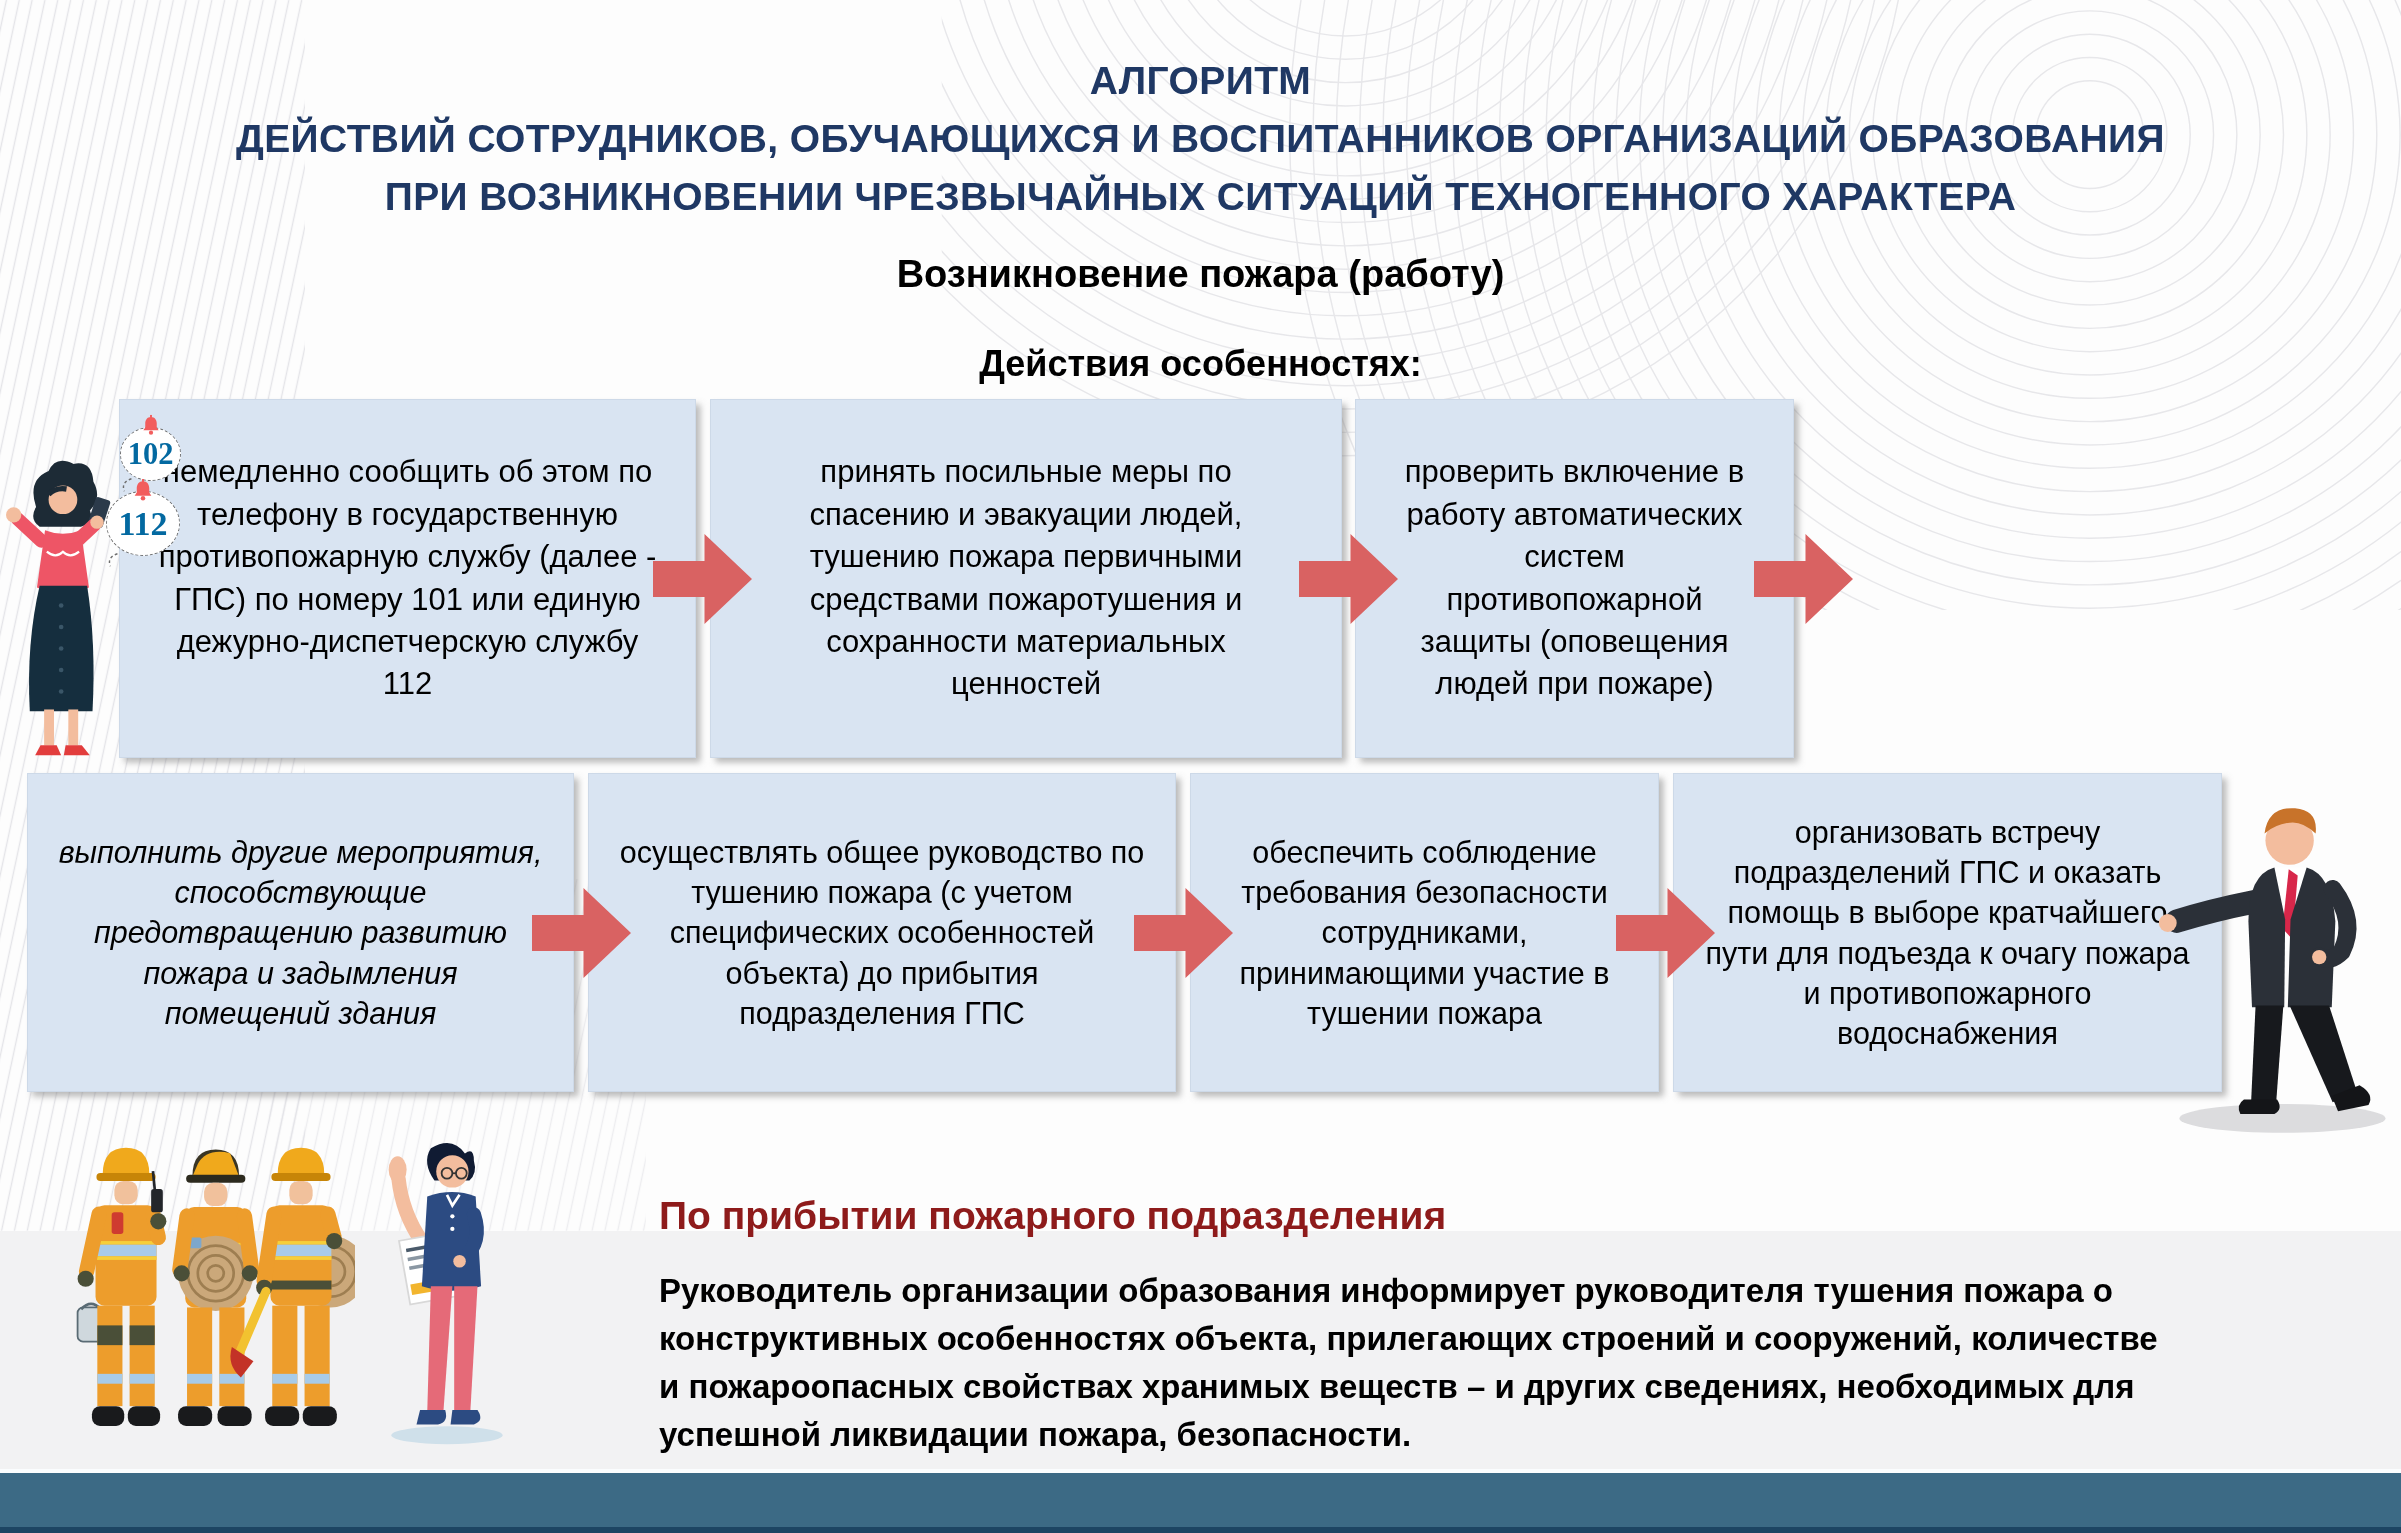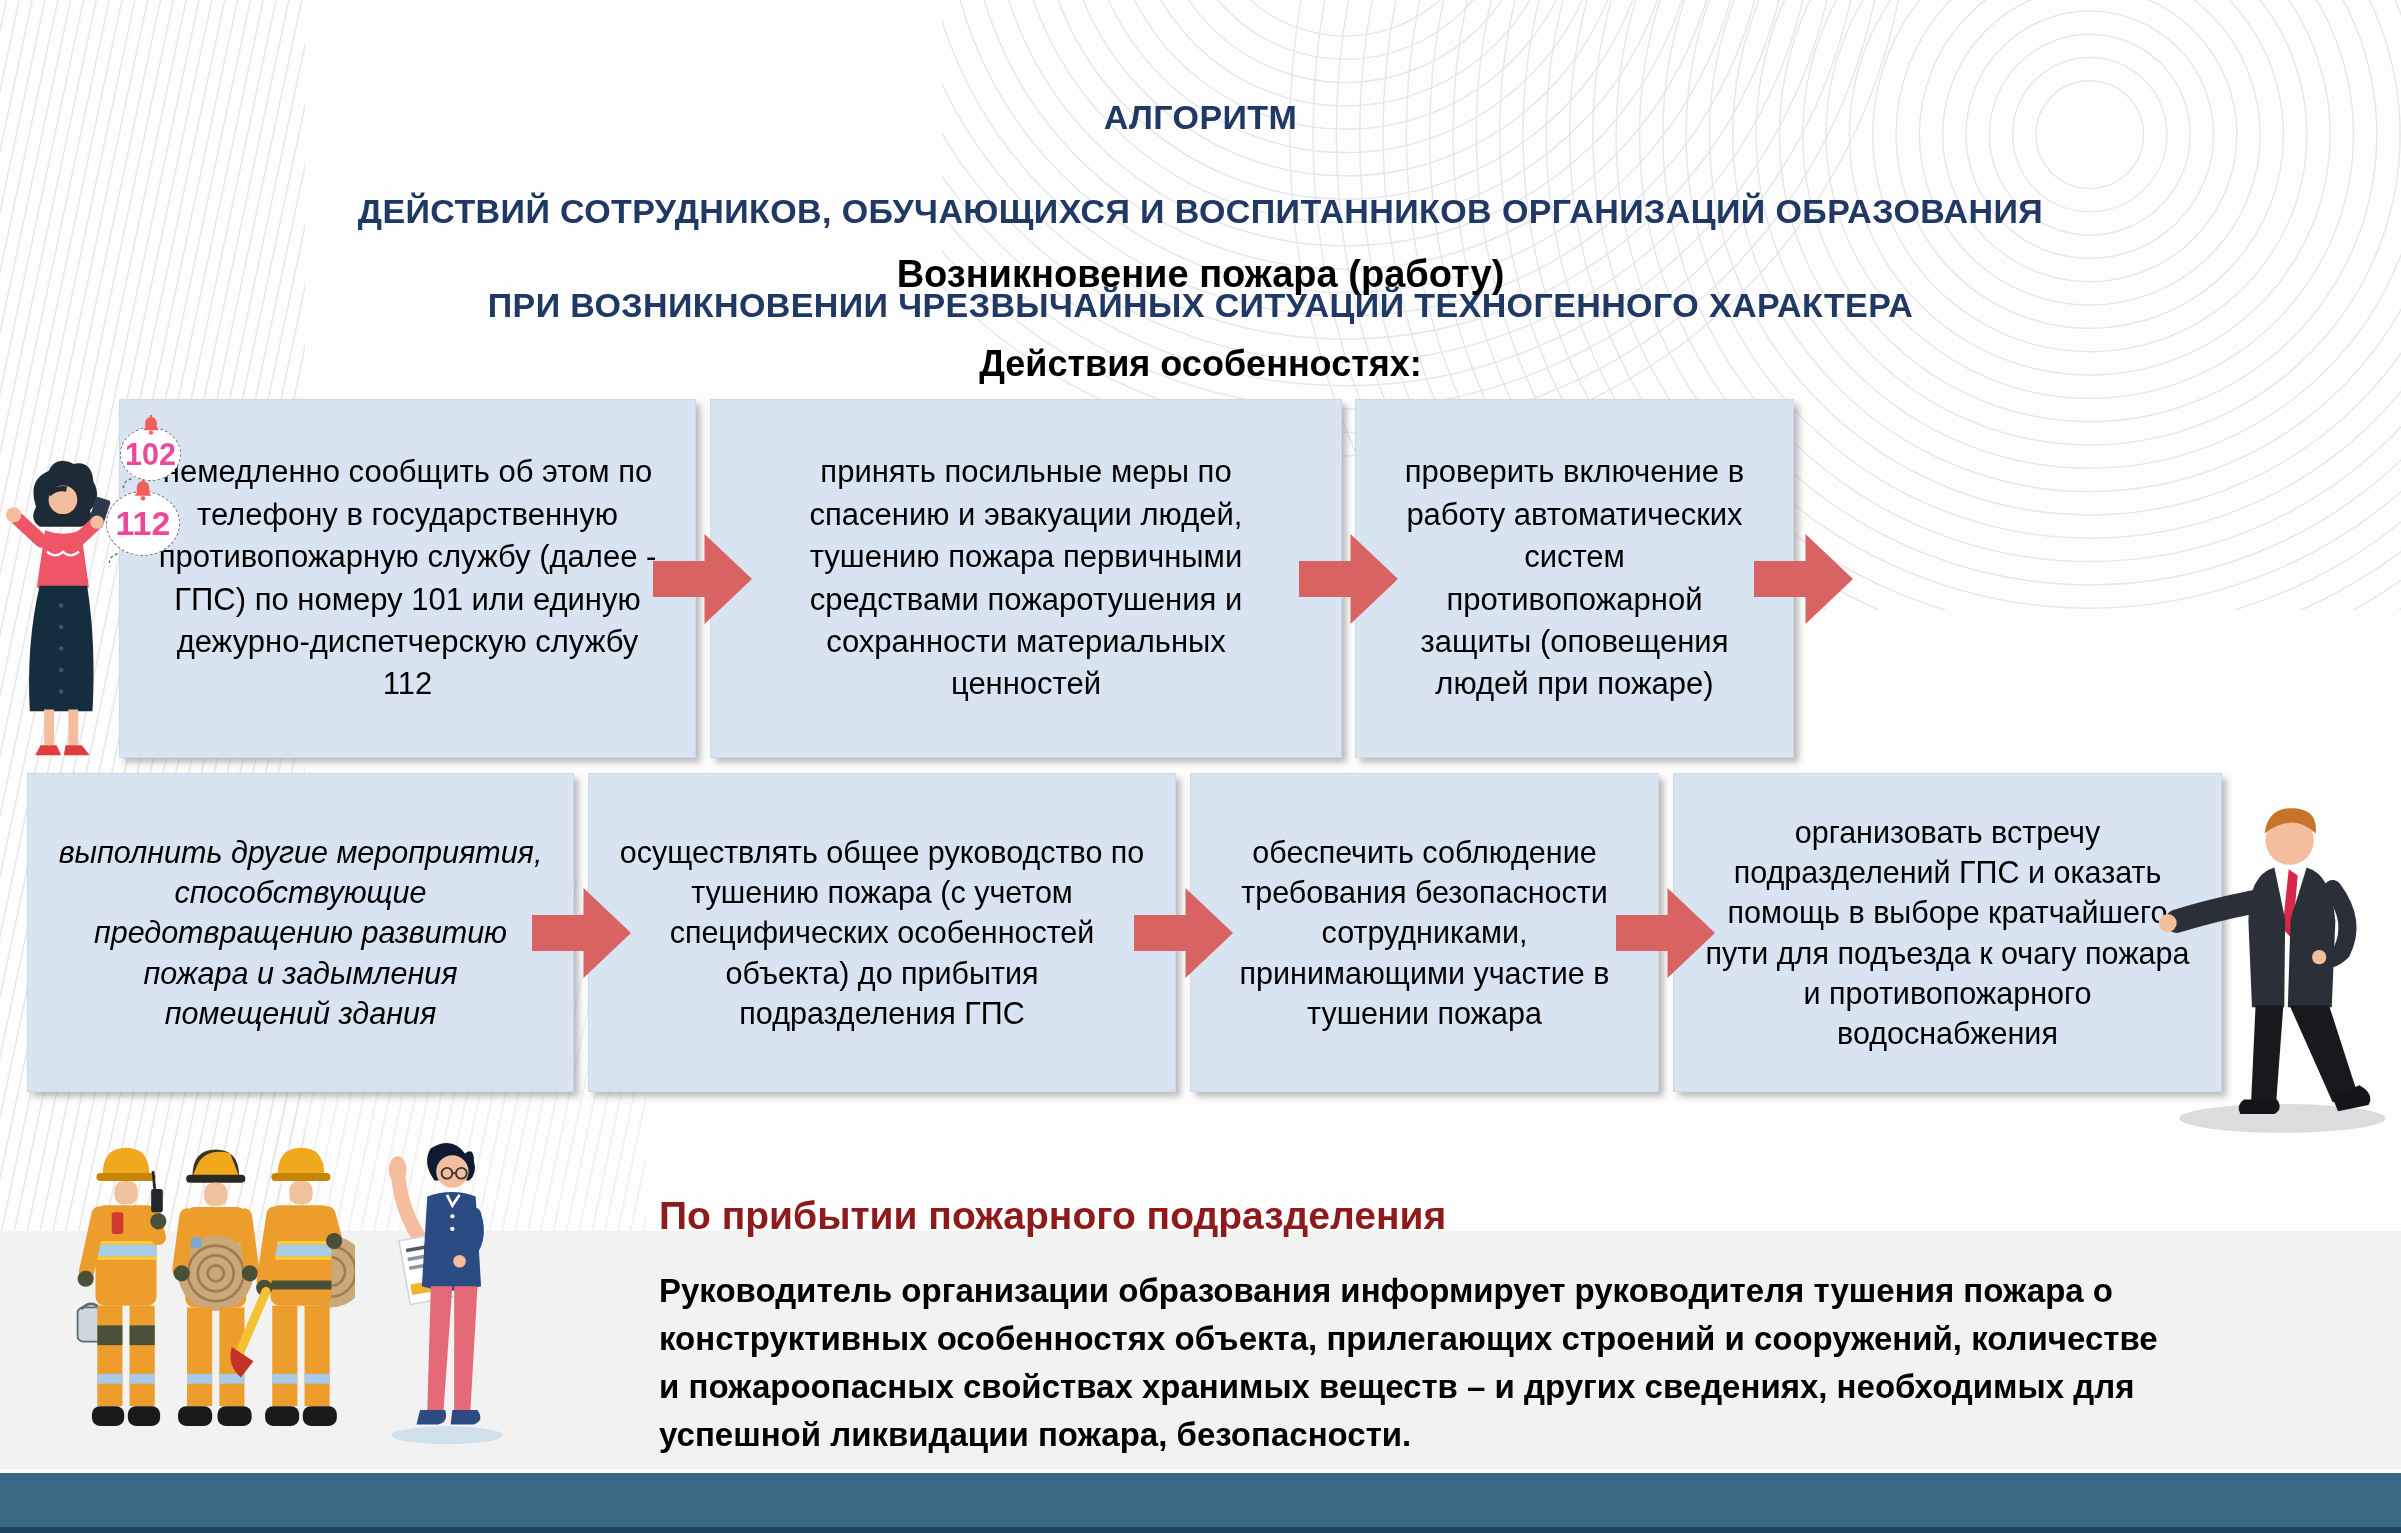--- a/index.html
+++ b/index.html
@@ -5,39 +5,39 @@
   html,body{margin:0;padding:0;background:#fff;}
   .canvas{position:relative;width:2401px;height:1533px;overflow:hidden;
           font-family:"Liberation Sans",sans-serif;background:#fdfdfd;}
   .bg-deco{position:absolute;left:0;top:0;z-index:0;}
   .band-gray{position:absolute;left:0;top:1231px;width:2401px;height:239px;background:#f2f2f3;z-index:1;}
   .band-teal{position:absolute;left:0;top:1473px;width:2401px;height:54px;background:#3c6a85;z-index:1;}
   .band-navy{position:absolute;left:0;top:1527px;width:2401px;height:6.3px;background:#1d4563;z-index:1;}
   .band-sep{position:absolute;left:0;top:1469px;width:2401px;height:3.6px;background:#fbfdfe;z-index:1;}
 
   .title-wrap{position:absolute;left:0;top:52px;width:2401px;text-align:center;z-index:2;}
-  .title-line{font-size:34px;line-height:58px;font-weight:bold;color:#1f3864;letter-spacing:0.4px;margin-top:36px;}
+  .title-line{font-size:39px;line-height:58px;font-weight:bold;color:#1f3864;letter-spacing:0.4px;}
   .subtitle{position:absolute;left:0;top:253px;width:2401px;text-align:center;
             font-size:38px;font-weight:bold;color:#000;z-index:2;}
   .section-heading{position:absolute;left:0;top:343px;width:2401px;text-align:center;
             font-size:36px;font-weight:bold;color:#000;z-index:2;}
 
   .box{position:absolute;background:#d9e4f2;border:0.9px solid #cdd9e8;
        box-shadow:4.5px 5.4px 6.3px rgba(120,120,120,.5);
        display:flex;align-items:center;justify-content:center;text-align:center;
        color:#000;box-sizing:border-box;z-index:2;}
   .row1box{top:399px;height:359px;font-size:31px;line-height:1.37;padding:14.4px 36px;}
   .row2box{top:773px;height:319px;font-size:30.5px;line-height:1.32;padding:12.6px 30.5px;}
 
   .flow-arrow{position:absolute;width:99px;height:90px;background:#d96262;z-index:3;
        clip-path:polygon(0 30%,52% 30%,52% 0,100% 50%,52% 100%,52% 70%,0 70%);}
 
   .bubble{position:absolute;background:#fff;border:1.8px dashed #6e6e6e;border-radius:50%;
           display:flex;align-items:center;justify-content:center;z-index:4;}
-  .bubble .num{color:#ec4899;font-weight:bold;}
+  .bubble .num{color:#0369a1;font-weight:bold;font-family:Liberation Serif, serif;}
   .bubble .bell{position:absolute;left:50%;transform:translateX(-50%);top:-14.4px;}
   .bubble .tail{position:absolute;left:-3.6px;bottom:-12.6px;}
 
   .illus{position:absolute;z-index:2;}
 
   .arrival-heading{position:absolute;left:659px;top:1159px;font-size:39px;font-weight:bold;
                    color:#8e1b1b;z-index:2;margin-top:35px;}
   .arrival-par{position:absolute;left:659px;top:1267px;width:1749px;z-index:2;}
   .arrival-par .pline{font-size:33px;font-weight:bold;color:#000;line-height:48px;}
 </style>

